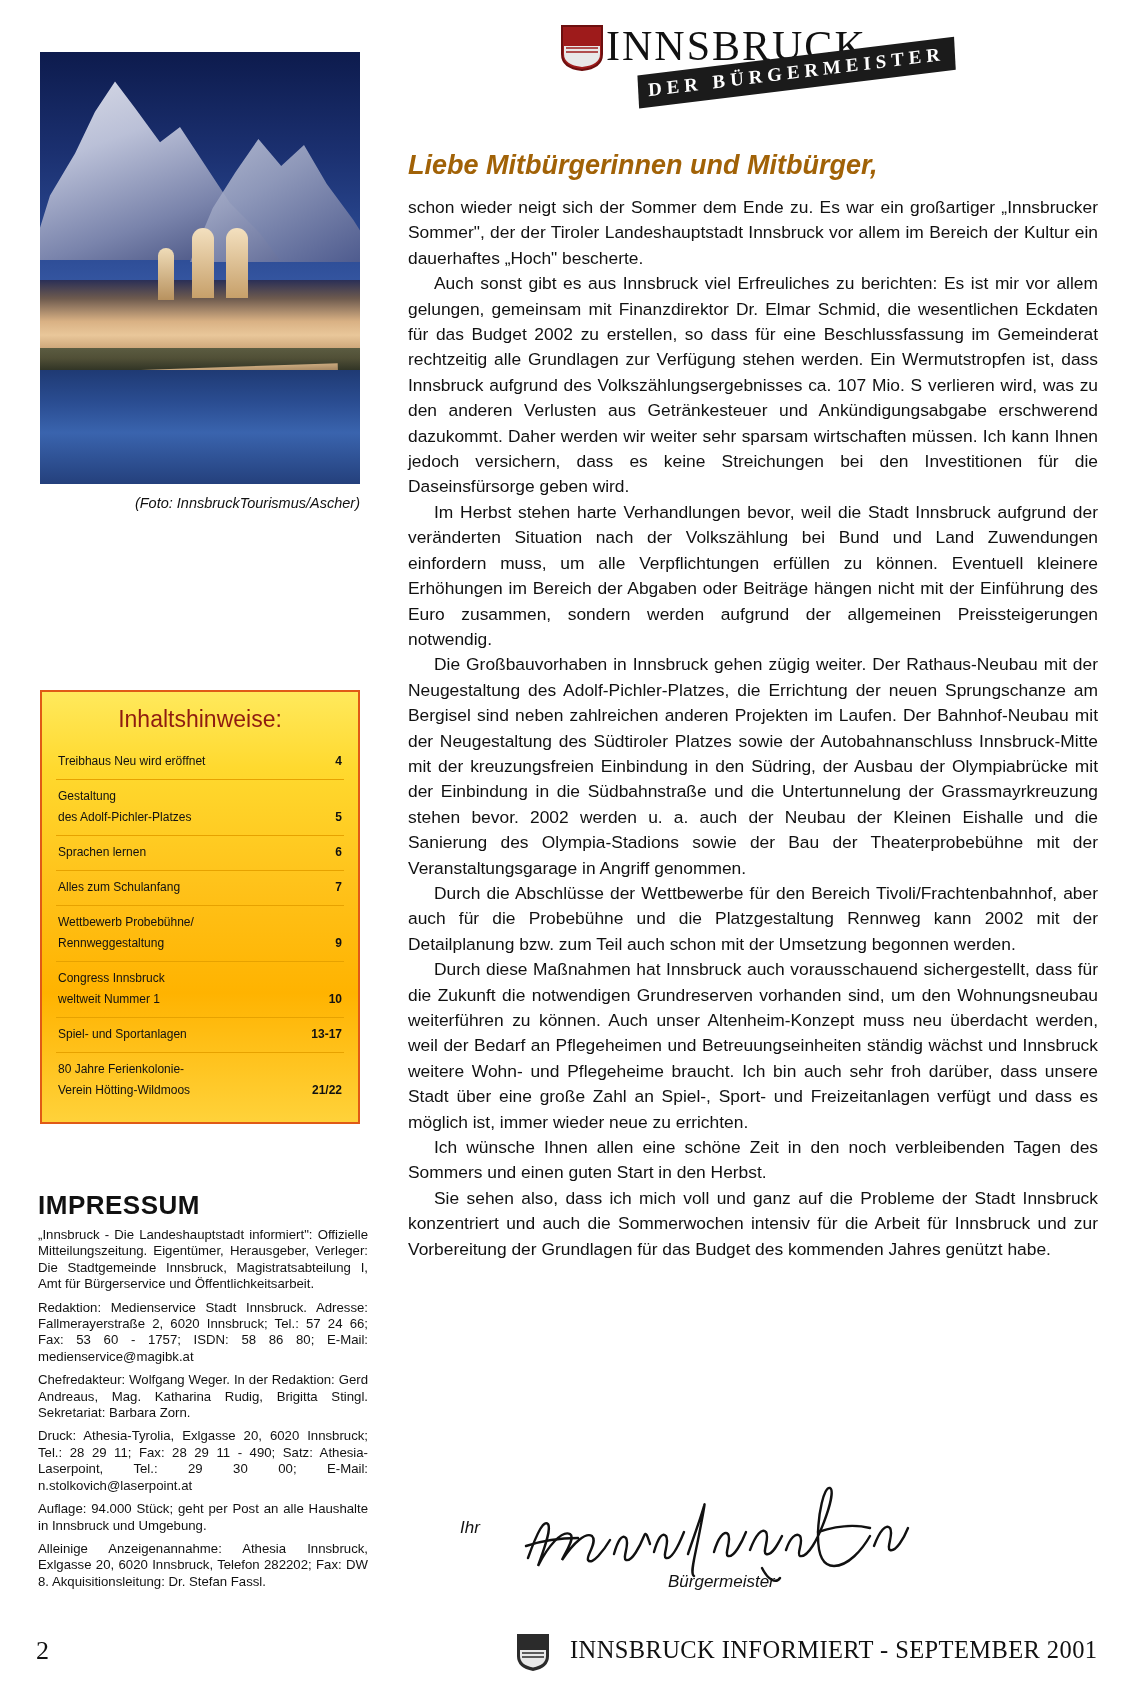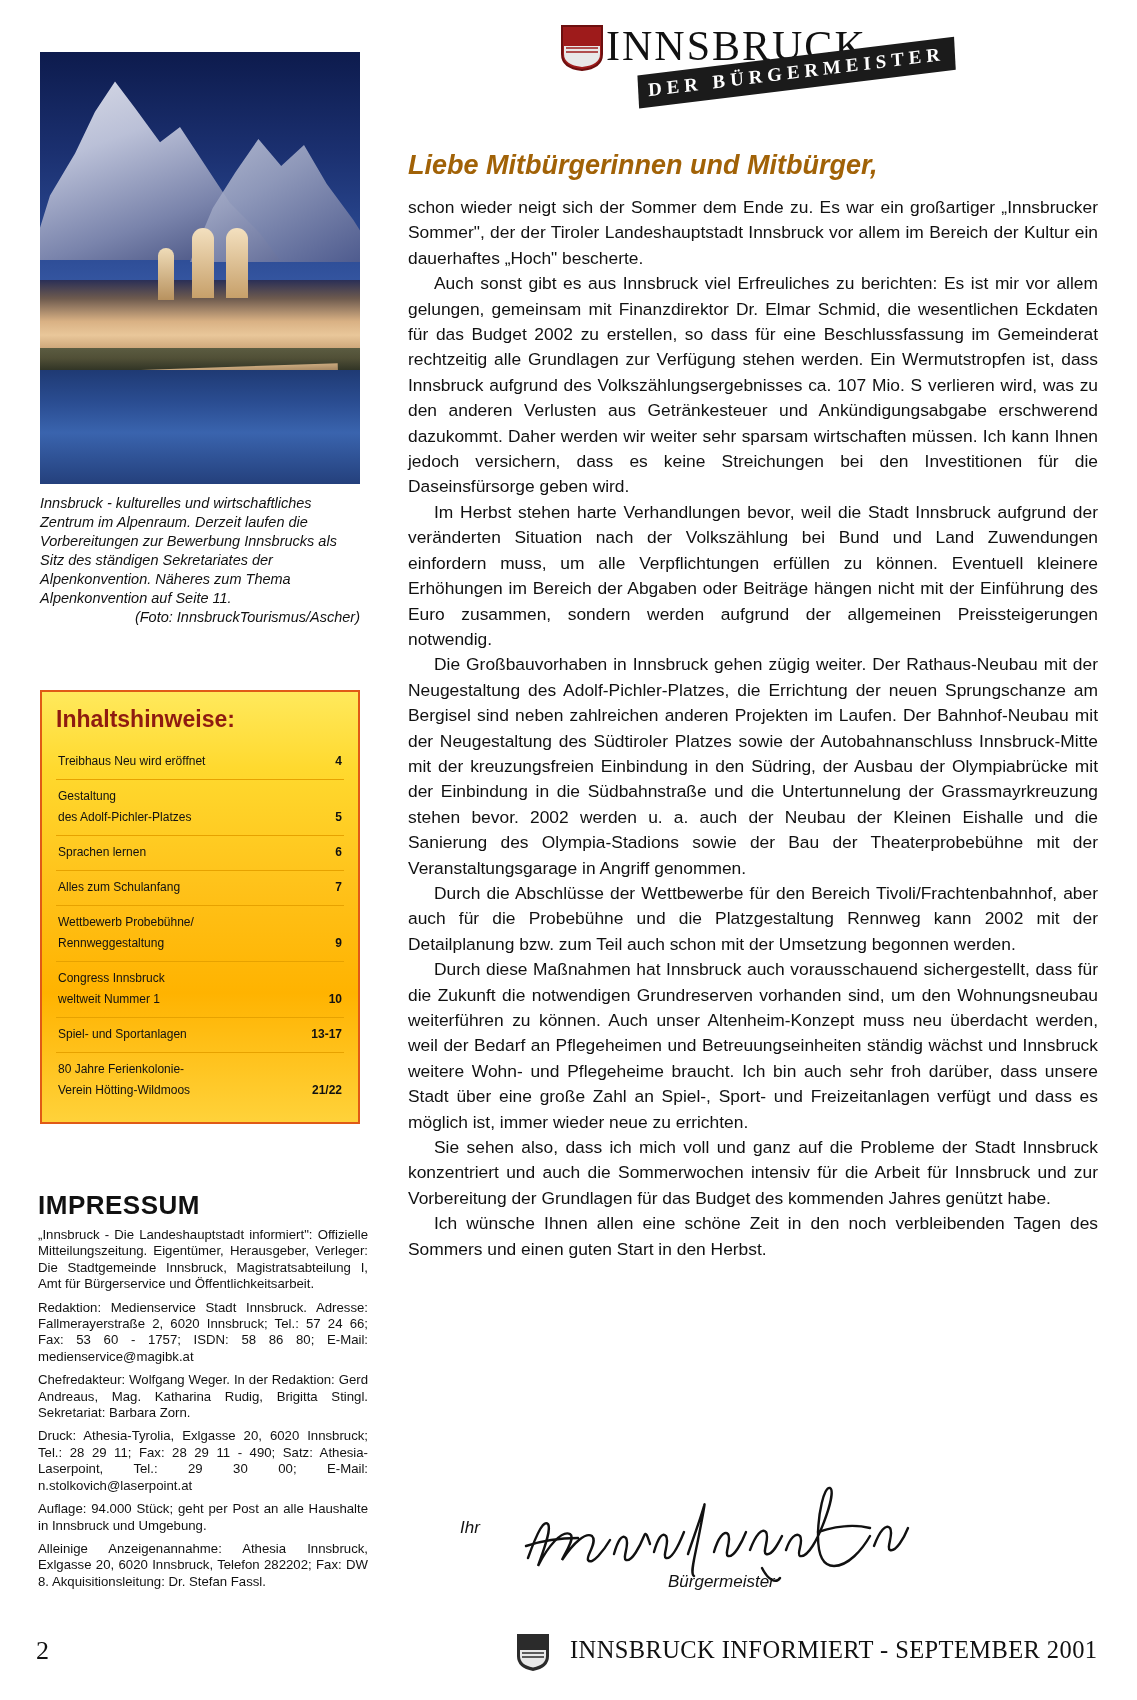--- a/index.html
+++ b/index.html
@@ -148,23 +148,23 @@
     left: 40px;
     top: 690px;
     width: 320px;
     border: 2px solid #e05a16;
     background: linear-gradient(#ffe95c 0%, #ffd92e 18%, #ffc21a 45%, #ffb300 70%, #ffd23a 100%);
     box-sizing: border-box;
     padding: 10px 14px 14px 14px;
   }
   .toc h2 {
     margin: 4px 0 12px 0;
-    text-align: left;
+    text-align: center;
     font-size: 23px;
-    font-weight: bold;
+    font-weight: normal;
     color: #8e1b10;
     font-family: "Liberation Sans", sans-serif;
   }
   .toc-item {
     display: flex;
     align-items: flex-end;
     justify-content: space-between;
     border-bottom: 1px solid #e7a200;
     padding: 6px 2px 7px 2px;
     font-size: 12px;
@@ -287,21 +287,20 @@
       <div class="mountain2"></div>
       <div class="townband"></div>
       <div class="dome3"></div>
       <div class="dome1"></div>
       <div class="dome2"></div>
       <div class="trees"></div>
       <div class="bridge"></div>
       <div class="river"></div>
     </div>
     <div class="caption">
-      <span>Innsbruck - kulturelles und wirtschaftliches Zentrum im Alpenraum. Derzeit laufen die Vorbereitungen zur Bewerbung Innsbrucks als Sitz des ständigen Sekretariates der Alpenkonvention. Näheres zum Thema Alpenkonvention auf Seite 11.</span>
       <span class="credit">(Foto: InnsbruckTourismus/Ascher)</span>
     </div>
   </div>
 
   <div class="toc">
     <h2>Inhaltshinweise:</h2>
     <div id="toc-list">
         <div class="toc-item">
           <span class="toc-label">Treibhaus Neu wird eröffnet</span>
           <span class="toc-page">4</span>
@@ -351,22 +350,22 @@
 
   <div class="right-col">
     <h1 class="greeting">Liebe Mitbürgerinnen und Mitbürger,</h1>
     <div class="body-text" id="letter-body">
         <p class="first">schon wieder neigt sich der Sommer dem Ende zu. Es war ein großartiger „Innsbrucker Sommer", der der Tiroler Landeshauptstadt Innsbruck vor allem im Bereich der Kultur ein dauerhaftes „Hoch" bescherte.</p>
         <p>Auch sonst gibt es aus Innsbruck viel Erfreuliches zu berichten: Es ist mir vor allem gelungen, gemeinsam mit Finanzdirektor Dr. Elmar Schmid, die wesentlichen Eckdaten für das Budget 2002 zu erstellen, so dass für eine Beschlussfassung im Gemeinderat rechtzeitig alle Grundlagen zur Verfügung stehen werden. Ein Wermutstropfen ist, dass Innsbruck aufgrund des Volkszählungsergebnisses ca. 107 Mio. S verlieren wird, was zu den anderen Verlusten aus Getränkesteuer und Ankündigungsabgabe erschwerend dazukommt. Daher werden wir weiter sehr sparsam wirtschaften müssen. Ich kann Ihnen jedoch versichern, dass es keine Streichungen bei den Investitionen für die Daseinsfürsorge geben wird.</p>
         <p>Im Herbst stehen harte Verhandlungen bevor, weil die Stadt Innsbruck aufgrund der veränderten Situation nach der Volkszählung bei Bund und Land Zuwendungen einfordern muss, um alle Verpflichtungen erfüllen zu können. Eventuell kleinere Erhöhungen im Bereich der Abgaben oder Beiträge hängen nicht mit der Einführung des Euro zusammen, sondern werden aufgrund der allgemeinen Preissteigerungen notwendig.</p>
         <p>Die Großbauvorhaben in Innsbruck gehen zügig weiter. Der Rathaus-Neubau mit der Neugestaltung des Adolf-Pichler-Platzes, die Errichtung der neuen Sprungschanze am Bergisel sind neben zahlreichen anderen Projekten im Laufen. Der Bahnhof-Neubau mit der Neugestaltung des Südtiroler Platzes sowie der Autobahnanschluss Innsbruck-Mitte mit der kreuzungsfreien Einbindung in den Südring, der Ausbau der Olympiabrücke mit der Einbindung in die Südbahnstraße und die Untertunnelung der Grassmayrkreuzung stehen bevor. 2002 werden u. a. auch der Neubau der Kleinen Eishalle und die Sanierung des Olympia-Stadions sowie der Bau der Theaterprobebühne mit der Veranstaltungsgarage in Angriff genommen.</p>
         <p>Durch die Abschlüsse der Wettbewerbe für den Bereich Tivoli/Frachtenbahnhof, aber auch für die Probebühne und die Platzgestaltung Rennweg kann 2002 mit der Detailplanung bzw. zum Teil auch schon mit der Umsetzung begonnen werden.</p>
         <p>Durch diese Maßnahmen hat Innsbruck auch vorausschauend sichergestellt, dass für die Zukunft die notwendigen Grundreserven vorhanden sind, um den Wohnungsneubau weiterführen zu können. Auch unser Altenheim-Konzept muss neu überdacht werden, weil der Bedarf an Pflegeheimen und Betreuungseinheiten ständig wächst und Innsbruck weitere Wohn- und Pflegeheime braucht. Ich bin auch sehr froh darüber, dass unsere Stadt über eine große Zahl an Spiel-, Sport- und Freizeitanlagen verfügt und dass es möglich ist, immer wieder neue zu errichten.</p>
+        <p>Ich wünsche Ihnen allen eine schöne Zeit in den noch verbleibenden Tagen des Sommers und einen guten Start in den Herbst.</p>
         <p>Sie sehen also, dass ich mich voll und ganz auf die Probleme der Stadt Innsbruck konzentriert und auch die Sommerwochen intensiv für die Arbeit für Innsbruck und zur Vorbereitung der Grundlagen für das Budget des kommenden Jahres genützt habe.</p>
-        <p>Ich wünsche Ihnen allen eine schöne Zeit in den noch verbleibenden Tagen des Sommers und einen guten Start in den Herbst.</p>
       </div>
   </div>
 
   <div class="signature-block">
     <div class="sig-ihr">Ihr</div>
     <svg class="sig-svg" width="420" height="110" viewBox="0 0 420 110">
       <g fill="none" stroke="#111" stroke-width="2.4" stroke-linecap="round">
         <path d="M10 78 C20 50 26 40 30 44 C34 50 24 74 20 86 C30 66 44 50 52 54 C58 58 46 74 44 80 C56 62 68 52 74 56 C80 62 68 76 70 80 C74 86 86 70 92 60"></path>
         <path d="M8 66 C26 60 44 58 60 58"></path>
         <path d="M96 74 C100 60 104 54 108 58 C112 64 104 78 108 80 C114 82 122 66 126 56 C128 50 130 58 132 64"></path>

